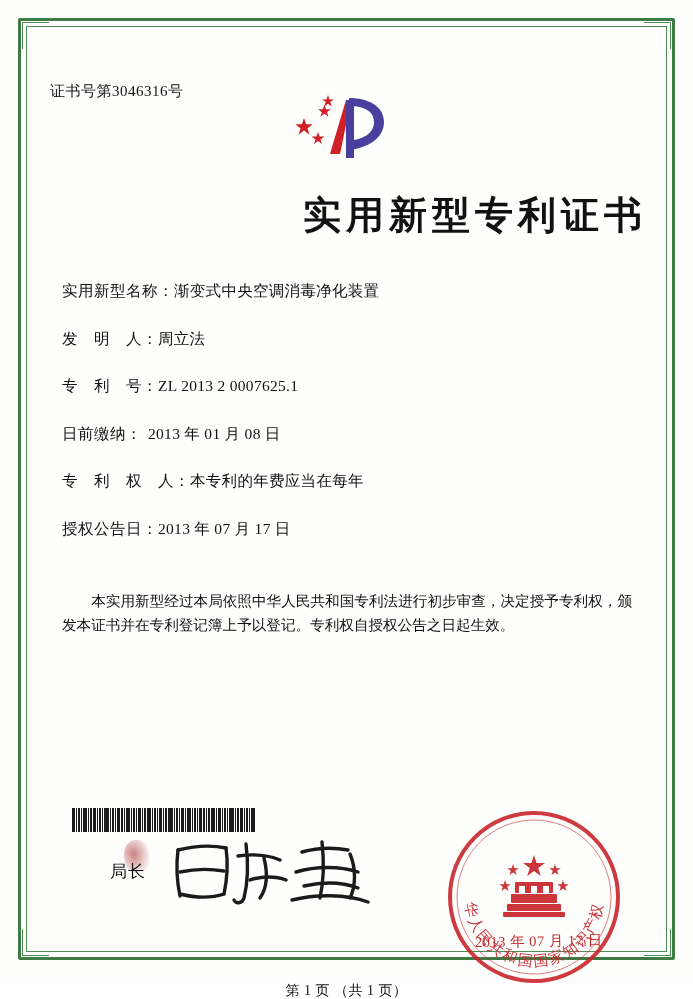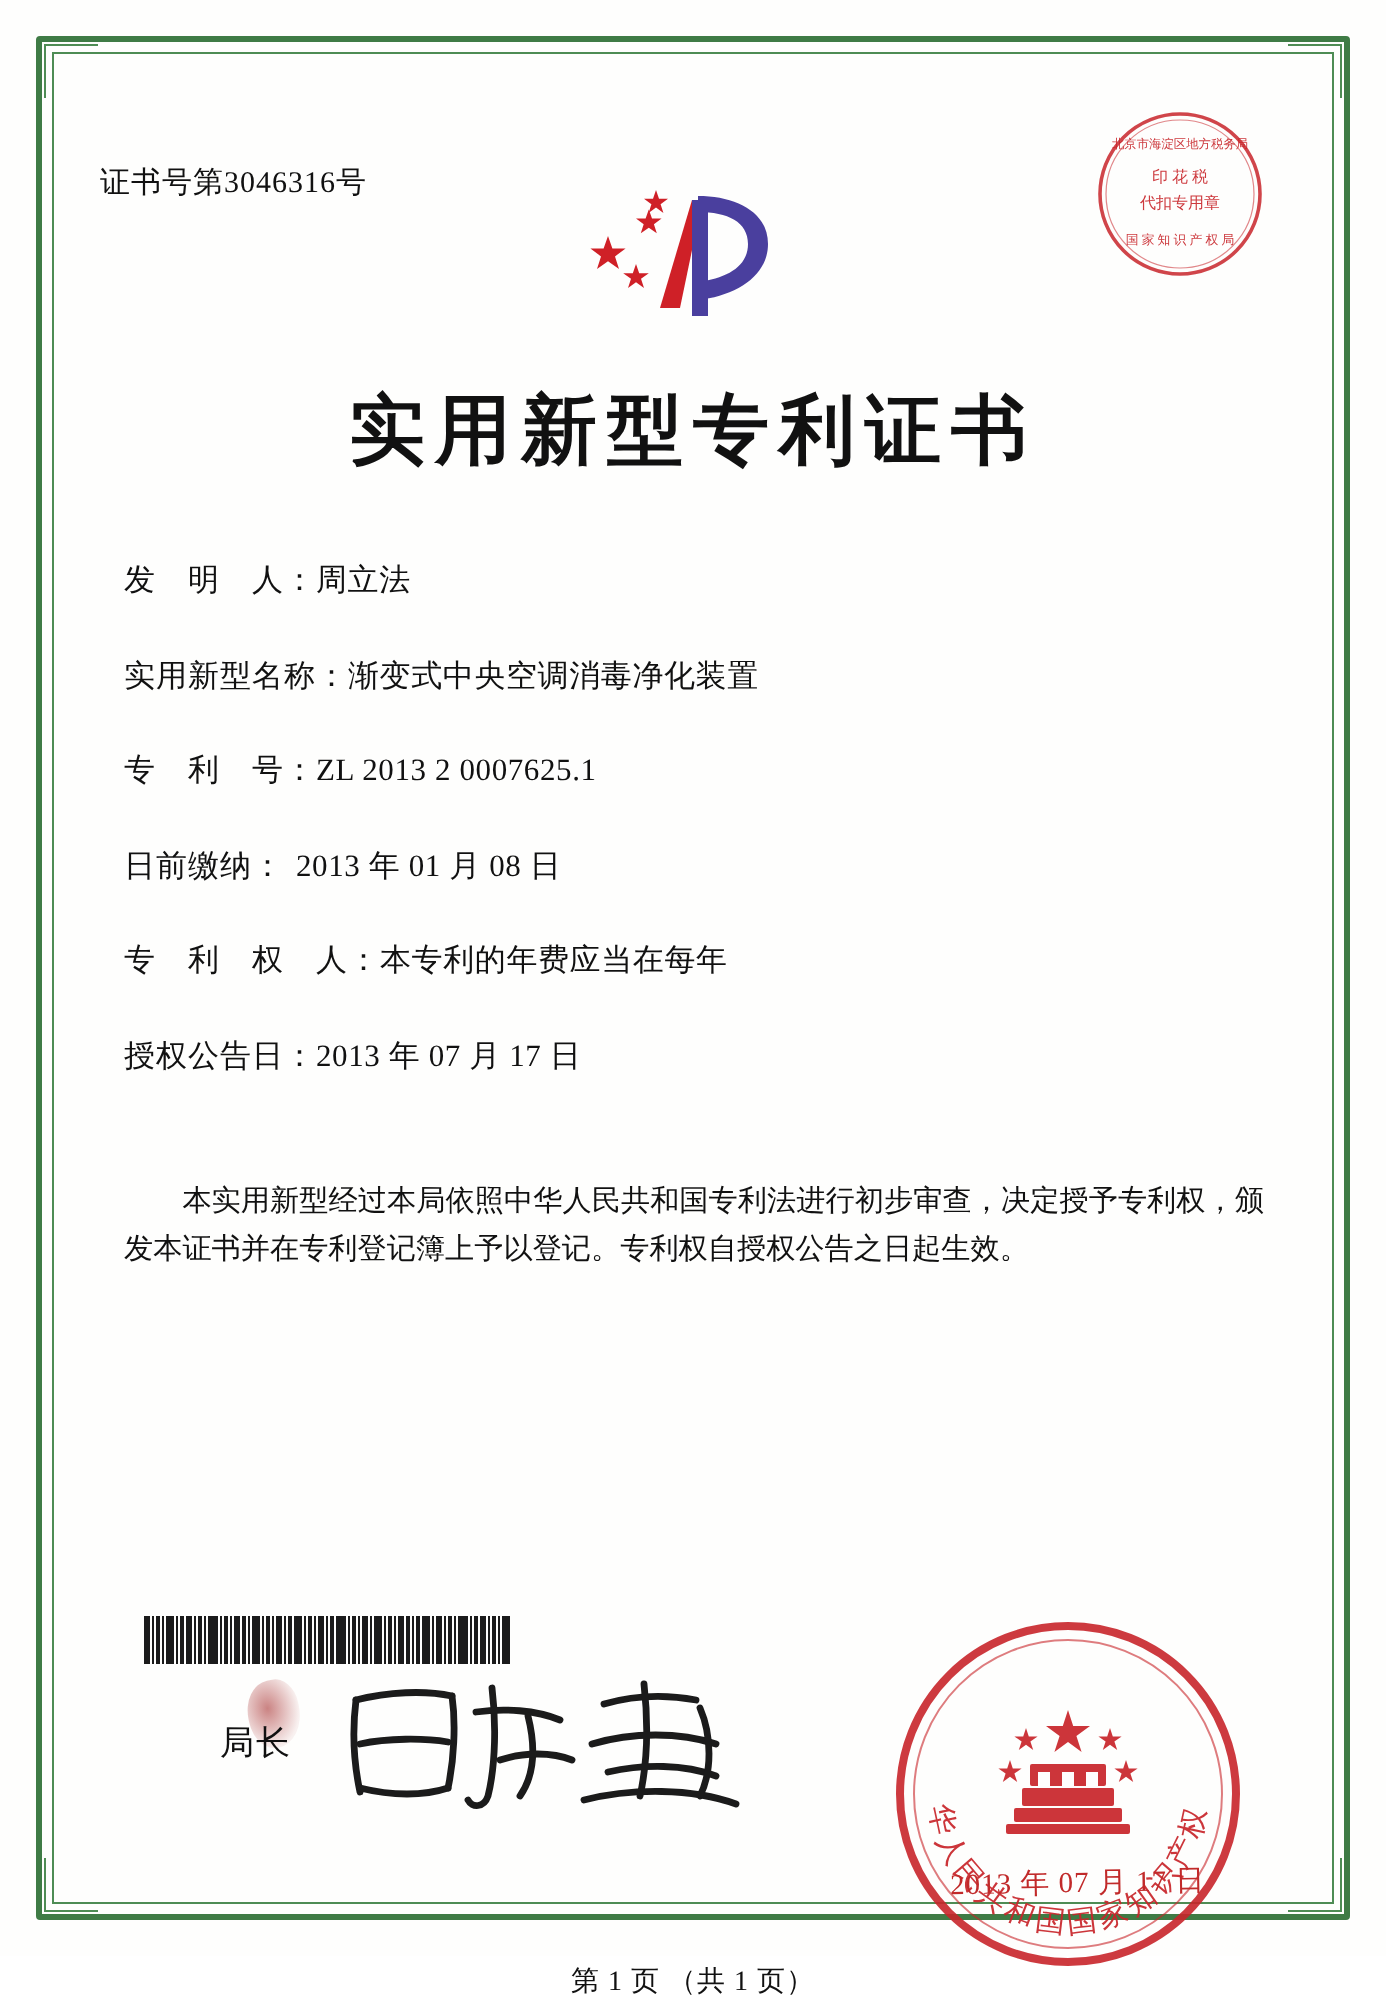--- a/index.html
+++ b/index.html
@@ -80,21 +80,21 @@
     width: 86px;
     height: 86px;
   }
   .stamp-top svg { display: block; }
 
   .main-title {
     position: absolute;
     left: 0;
     top: 150px;
     width: 601px;
-    text-align: center;
+    text-align: right;
     font-size: 38px;
     font-weight: bold;
     letter-spacing: 5px;
     font-family: "Liberation Serif", serif;
     color: #111;
   }
 
   .fields {
     position: absolute;
     left: 16px;
@@ -233,39 +233,29 @@
           <polygon points="34,7 35.5,11.4 40,11.4 36.3,14.1 37.7,18.5 34,15.8 30.3,18.5 31.7,14.1 28,11.4 32.5,11.4"></polygon>
         </g>
 
         <path d="M36 66 L52 12 L57 13 L46 66 Z" fill="#cf2027"></path>
 
         <path d="M55 10 C74 10 90 18 90 34 C90 50 74 60 55 62 L55 53 C70 51 80 45 80 34 C80 23 70 18 55 18 Z" fill="#4a3f9e"></path>
         <path d="M52 12 L60 12 L60 70 L52 70 Z" fill="#4a3f9e"></path>
       </svg>
     </div>
 
-    <div class="stamp-top">
-      <svg width="86" height="86" viewBox="0 0 86 86">
-        <circle cx="43" cy="43" r="40" fill="none" stroke="#c8252a" stroke-width="1.8" opacity="0.85"></circle>
-        <circle cx="43" cy="43" r="37" fill="none" stroke="#c8252a" stroke-width="0.6" opacity="0.55"></circle>
-        <text x="43" y="20" font-size="6.2" fill="#c8252a" text-anchor="middle" font-family="'Liberation Serif',serif" opacity="0.9">北京市海淀区地方税务局</text>
-        <text x="43" y="37" font-size="8" fill="#c8252a" text-anchor="middle" font-family="'Liberation Serif',serif" opacity="0.9">印 花 税</text>
-        <text x="43" y="50" font-size="8" fill="#c8252a" text-anchor="middle" font-family="'Liberation Serif',serif" opacity="0.9">代扣专用章</text>
-        <text x="43" y="68" font-size="6.4" fill="#c8252a" text-anchor="middle" font-family="'Liberation Serif',serif" opacity="0.9">国 家 知 识 产 权 局</text>
-      </svg>
-    </div>
 
     <div class="main-title">实用新型专利证书</div>
 
     <div class="fields">
       <div class="field-row">
+        <span class="field-label">实用新型名称：</span><span class="field-value">渐变式中央空调消毒净化装置</span>
+      </div>
+      <div class="field-row">
         <span class="field-label">发　明　人：</span><span class="field-value">周立法</span>
-      </div>
-      <div class="field-row">
-        <span class="field-label">实用新型名称：</span><span class="field-value">渐变式中央空调消毒净化装置</span>
       </div>
       <div class="field-row">
         <span class="field-label">专　利　号：</span><span class="field-value">ZL 2013 2 0007625.1</span>
       </div>
       <div class="field-row">
         <span class="field-label">日前缴纳：</span><span class="field-value">2013 年 01 月 08 日</span>
       </div>
       <div class="field-row">
         <span class="field-label">专　利　权　人：</span><span class="field-value">本专利的年费应当在每年</span>
       </div>

